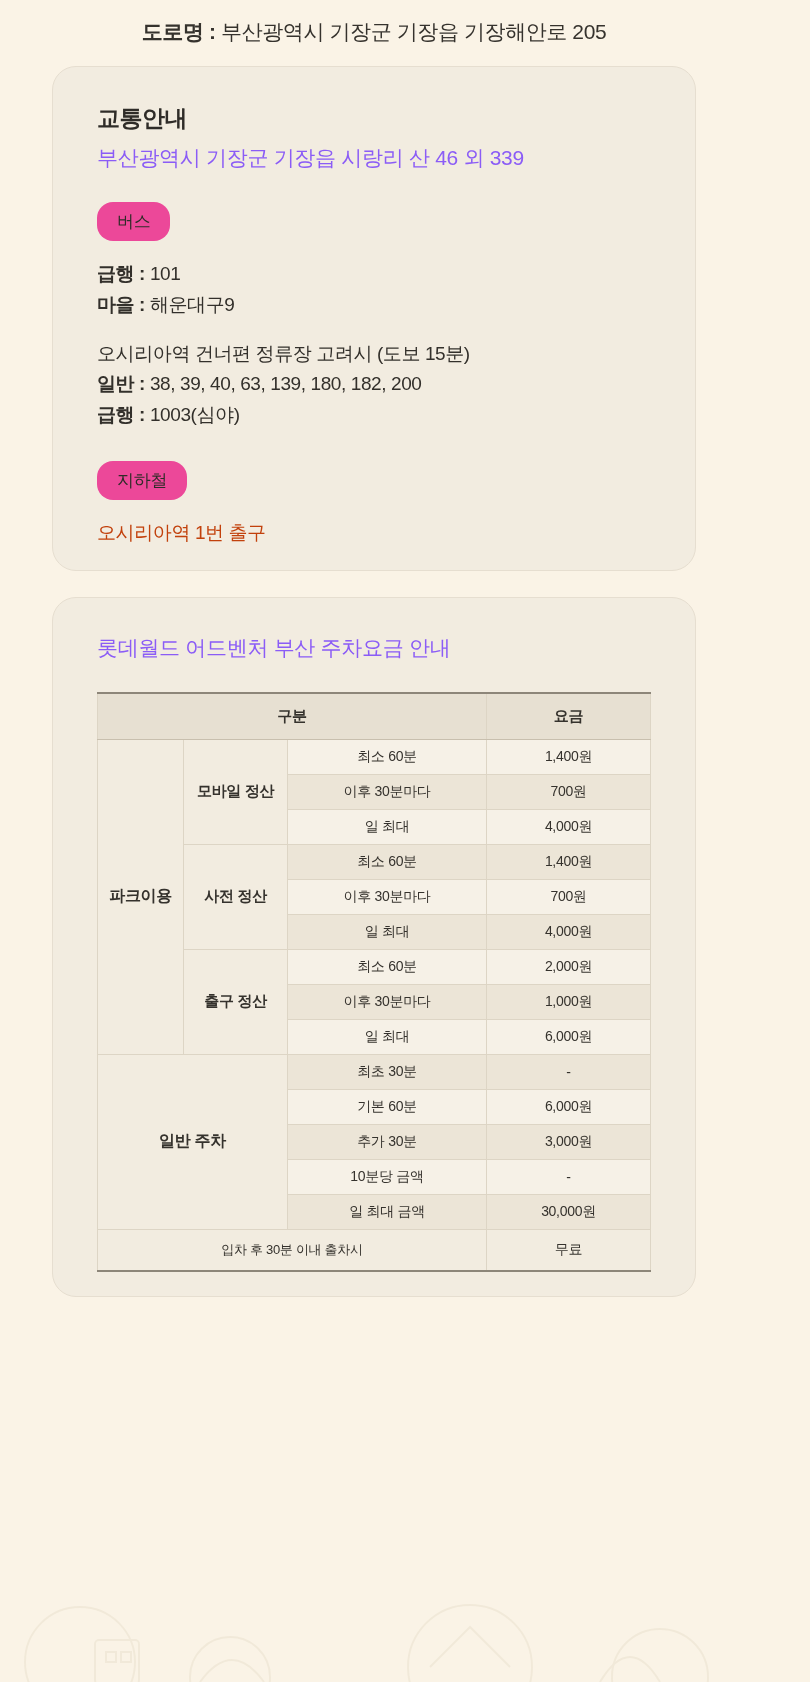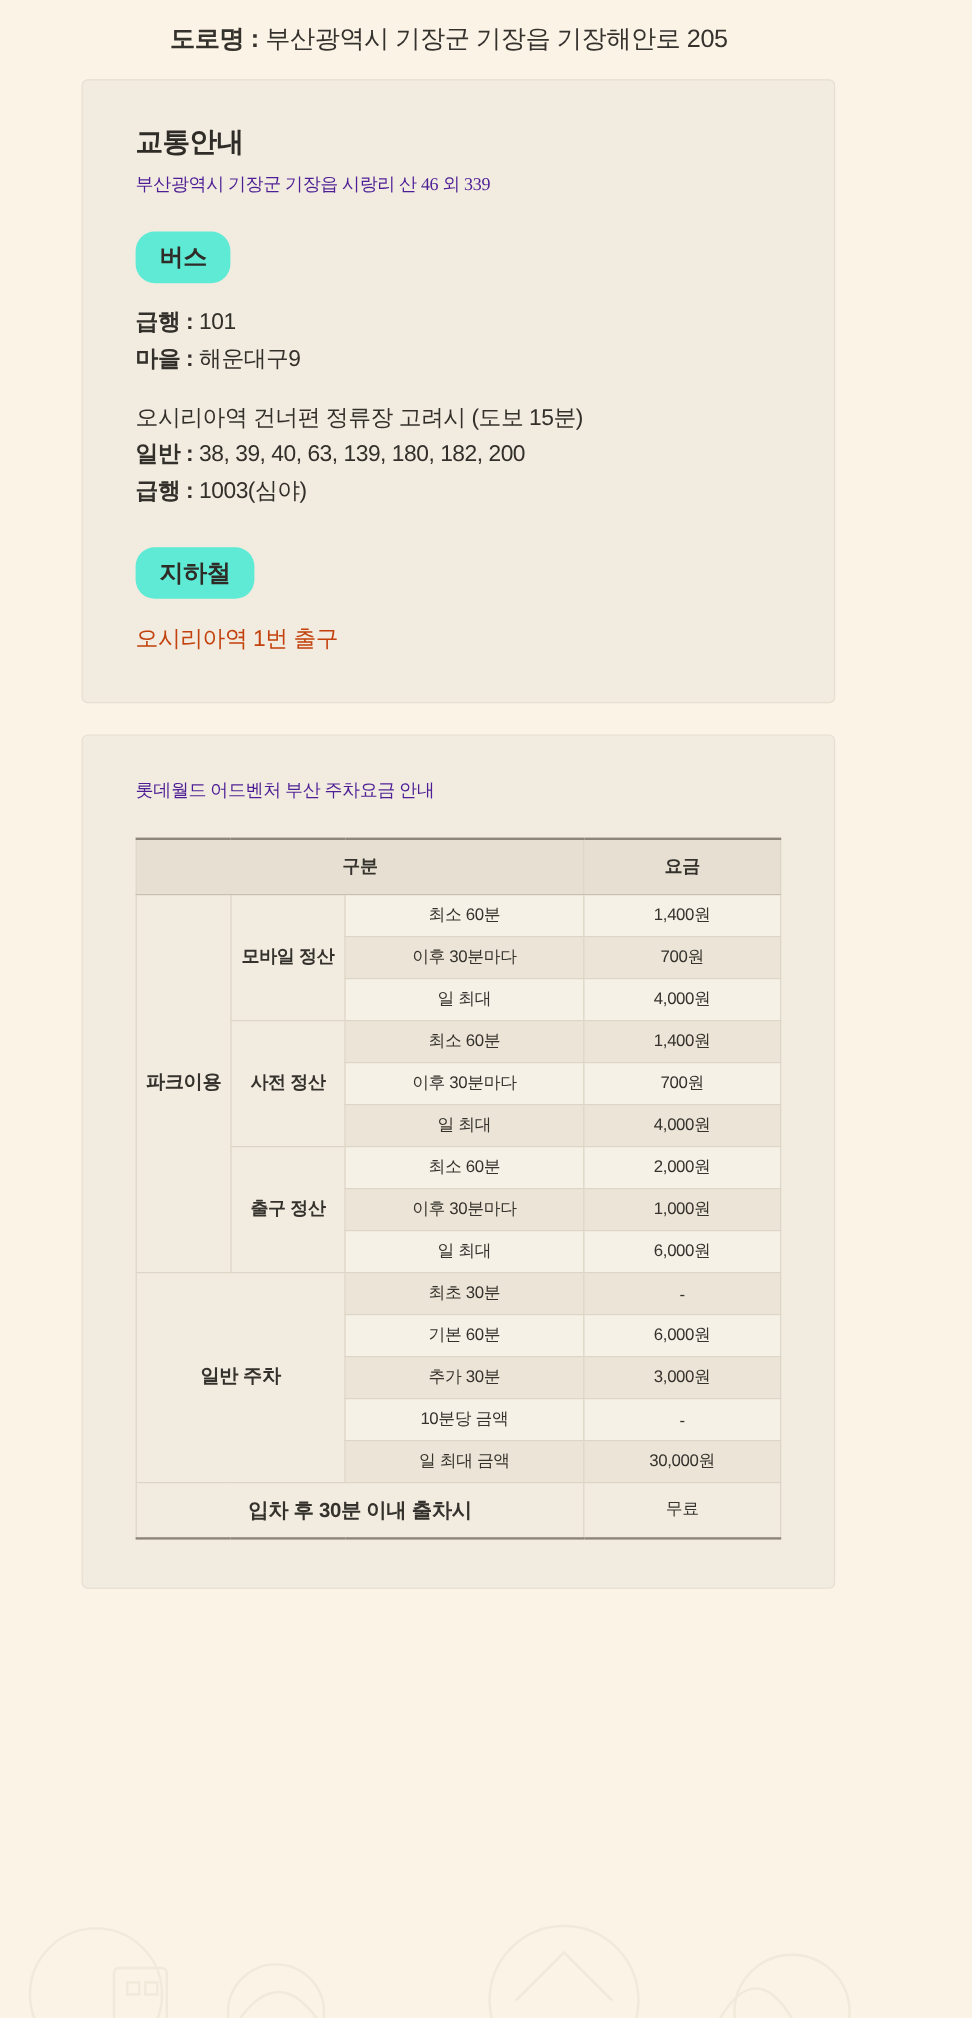--- a/index.html
+++ b/index.html
@@ -31,53 +31,52 @@
     text-align:center;
     font-size:21px;
     padding:18px 20px 20px 20px;
     letter-spacing:-0.4px;
     color:#35322d;
   }
   .road-title .lbl{font-weight:bold;}
 
   .card{
     position:relative;
-    margin:0 52px 26px 68px;
+    margin:0 52px 26px 52px;
     background:#f2ece0;
     border:1px solid #e6ded0;
-    border-radius:5px;
+    border-radius:24px;
     box-sizing:border-box;
-    padding:36px 44px 40px 44px;
+    padding:36px 44px 24px 44px;
   }
 
   .card-title{
     font-size:23px;
     font-weight:bold;
     letter-spacing:-0.5px;
     color:#2f2c28;
     margin:0 0 10px 0;
     display:flex;
     align-items:center;
     gap:8px;
   }
   .card-sub{
-    font-size:15px;
-    color:#4c1d95;
+    font-size:21px;
+    color:#8b5cf6;
     letter-spacing:-0.3px;
     margin:0 0 30px 0;
-    font-family:Liberation Serif, serif;
   }
 
   .pill{
     display:inline-block;
-    background:#5eead4;
+    background:#ec4899;
     color:#2f2c28;
     border-radius:16px;
-    font-size:20px;
-    font-weight:bold;
+    font-size:17px;
+    font-weight:normal;
     padding:8px 20px;
     letter-spacing:-0.3px;
   }
   .pill-row{margin:0 0 18px 0;}
 
   .info-line{
     font-size:19px;
     line-height:1.62;
     letter-spacing:-0.4px;
     color:#33302b;
@@ -140,22 +139,22 @@
   table.fee td.grouphead{
     font-weight:bold;
     font-size:15px;
     background:#f2ece0;
   }
   table.fee tr.alt td.item,
   table.fee tr.alt td.price{background:#ece5d7;}
   table.fee td.item{width:190px;background:#f6f1e7;}
   table.fee td.price{width:155px;background:#f6f1e7;}
   table.fee tr.last-row td{
-    font-weight:bold;
-    font-size:17px;
+    font-weight:normal;
+    font-size:13px;
     border-bottom:2px solid #8d8679;
     background:#f2ece0;
     padding:11px 4px;
   }
   table.fee tr.last-row td.price{font-weight:normal;font-size:14px;}
 </style>
 </head>
 <body>
 
 <div class="page">

